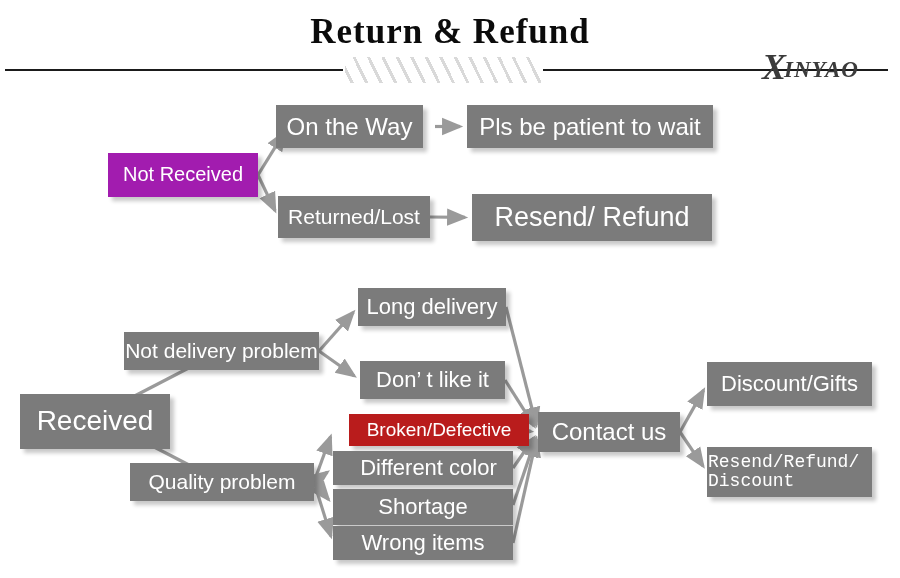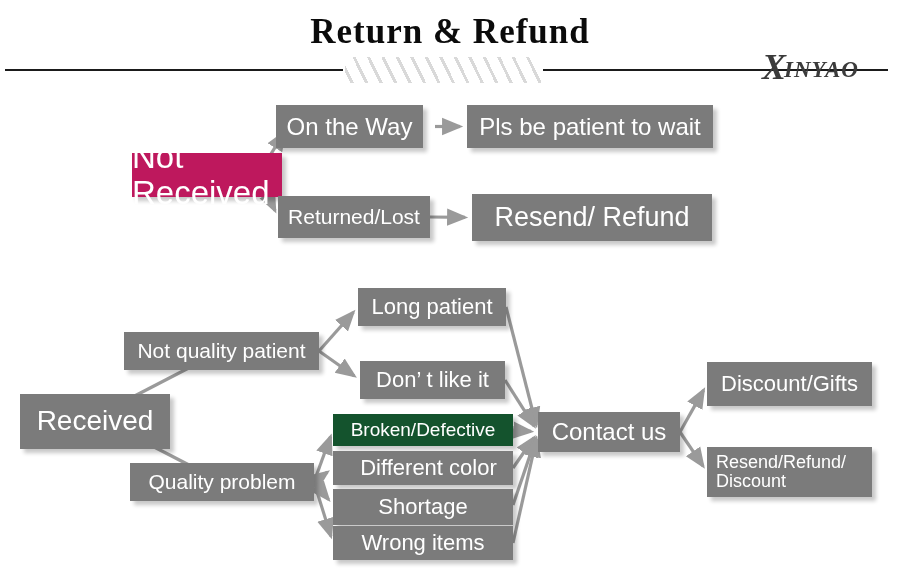--- a/index.html
+++ b/index.html
@@ -89,21 +89,22 @@
     display: flex;
     align-items: center;
     justify-content: center;
     box-shadow: 4px 4px 4px rgba(0,0,0,0.22);
     line-height: 1.08;
     white-space: pre-line;
     z-index: 3;
   }
   .node.left-align {
     justify-content: flex-start;
-    padding-left: 9px;
+    padding-left: 1px;
+    font-family: Liberation Mono, monospace;
   }
 
   
   #connectors {
     position: absolute;
     left: 0;
     top: 0;
     width: 900px;
     height: 578px;
     z-index: 1;
@@ -149,31 +150,31 @@
         <line x1="513" y1="430" x2="531.0222930502471" y2="431.4417834440198" stroke="#9a9a9a" marker-end="url(#ah)"></line>
         <line x1="513" y1="468" x2="534.0072293335326" y2="437.74958975971305" stroke="#9a9a9a" marker-end="url(#ah)"></line>
         <line x1="513" y1="505" x2="535.7320491758982" y2="438.62241640637734" stroke="#9a9a9a" marker-end="url(#ah)"></line>
         <line x1="513" y1="543" x2="536.461950732015" y2="438.8289387498535" stroke="#9a9a9a" marker-end="url(#ah)"></line>
         <line x1="680" y1="432" x2="703.5681713225721" y2="390.10102875987184" stroke="#9a9a9a" marker-end="url(#ah)"></line>
         <line x1="680" y1="432" x2="703.0836900149926" y2="466.1980592814705" stroke="#9a9a9a" marker-end="url(#ah)"></line>
       </g>
   </svg>
 
   <div id="node-layer">
-      <div class="node" style="left: 108px; top: 153px; width: 150px; height: 44px; font-size: 33px; background: #be185d; color: rgb(255, 255, 255); margin-left: 24px;">Not Received</div>
+      <div class="node" style="left: 108px; top: 153px; width: 150px; height: 44px; font-size: 20px; background: #a21caf; color: rgb(255, 255, 255);">Not Received</div>
       <div class="node" style="left: 276px; top: 105px; width: 147px; height: 43px; font-size: 24px; background: rgb(123, 123, 123); color: rgb(255, 255, 255);">On the Way</div>
       <div class="node" style="left: 467px; top: 105px; width: 246px; height: 43px; font-size: 24px; background: rgb(123, 123, 123); color: rgb(255, 255, 255);">Pls be patient to wait</div>
       <div class="node" style="left: 278px; top: 196px; width: 152px; height: 42px; font-size: 21px; background: rgb(123, 123, 123); color: rgb(255, 255, 255);">Returned/Lost</div>
       <div class="node" style="left: 472px; top: 194px; width: 240px; height: 47px; font-size: 27px; background: rgb(123, 123, 123); color: rgb(255, 255, 255);">Resend/ Refund</div>
       <div class="node" style="left: 20px; top: 394px; width: 150px; height: 55px; font-size: 28px; background: rgb(123, 123, 123); color: rgb(255, 255, 255);">Received</div>
-      <div class="node" style="left: 124px; top: 332px; width: 195px; height: 38px; font-size: 21px; background: rgb(123, 123, 123); color: rgb(255, 255, 255);">Not quality patient</div>
+      <div class="node" style="left: 124px; top: 332px; width: 195px; height: 38px; font-size: 21px; background: rgb(123, 123, 123); color: rgb(255, 255, 255);">Not delivery problem</div>
       <div class="node" style="left: 130px; top: 463px; width: 184px; height: 38px; font-size: 21px; background: rgb(123, 123, 123); color: rgb(255, 255, 255);">Quality problem</div>
-      <div class="node" style="left: 358px; top: 288px; width: 148px; height: 38px; font-size: 22px; background: rgb(123, 123, 123); color: rgb(255, 255, 255);">Long patient</div>
+      <div class="node" style="left: 358px; top: 288px; width: 148px; height: 38px; font-size: 22px; background: rgb(123, 123, 123); color: rgb(255, 255, 255);">Long delivery</div>
       <div class="node" style="left: 360px; top: 361px; width: 145px; height: 38px; font-size: 22px; background: rgb(123, 123, 123); color: rgb(255, 255, 255);">Don’  t like it</div>
-      <div class="node" style="left: 333px; top: 414px; width: 180px; height: 32px; font-size: 19px; background: #14532d; color: rgb(255, 255, 255);">Broken/Defective</div>
+      <div class="node" style="left: 349px; top: 414px; width: 180px; height: 32px; font-size: 19px; background: #b91c1c; color: rgb(255, 255, 255);">Broken/Defective</div>
       <div class="node" style="left: 333px; top: 451px; width: 180px; height: 34px; font-size: 22px; background: rgb(123, 123, 123); color: rgb(255, 255, 255); padding-left: 11px;">Different color</div>
       <div class="node" style="left: 333px; top: 489px; width: 180px; height: 36px; font-size: 22px; background: rgb(123, 123, 123); color: rgb(255, 255, 255);">Shortage</div>
       <div class="node" style="left: 333px; top: 526px; width: 180px; height: 34px; font-size: 22px; background: rgb(123, 123, 123); color: rgb(255, 255, 255);">Wrong items</div>
       <div class="node" style="left: 538px; top: 412px; width: 142px; height: 40px; font-size: 24px; background: rgb(123, 123, 123); color: rgb(255, 255, 255);">Contact us</div>
       <div class="node" style="left: 707px; top: 362px; width: 165px; height: 44px; font-size: 22px; background: rgb(123, 123, 123); color: rgb(255, 255, 255);">Discount/Gifts</div>
       <div class="node left-align" style="left: 707px; top: 447px; width: 165px; height: 50px; font-size: 18px; background: rgb(123, 123, 123); color: rgb(255, 255, 255);">Resend/Refund/
 Discount</div>
     </div>
 
 </div>

